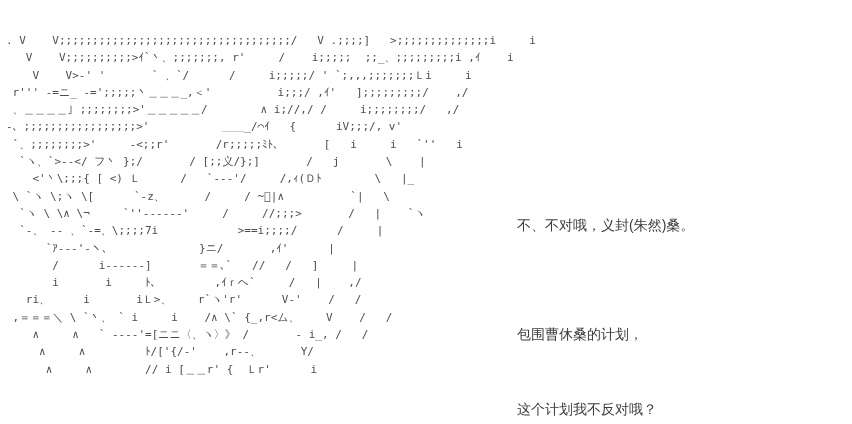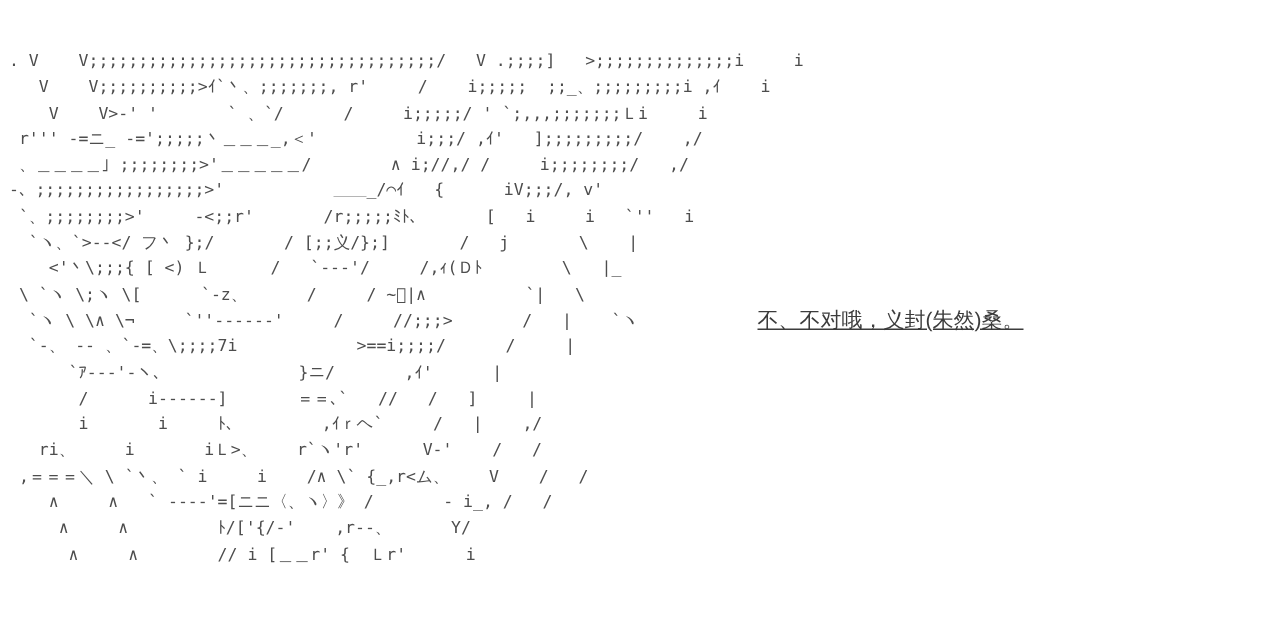--- a/index.html
+++ b/index.html
@@ -35,22 +35,21 @@
     color: #3c3c3c;
     font-size: 14px;
     line-height: 17px;
     font-family: "Liberation Sans", sans-serif;
     white-space: pre;
   }
   .dialogue .para {
     margin: 0 0 23px 0;
   }
   .dialogue .line {
-    margin: 0;
-    text-decoration: underline;
+    margin: 12px;
   }
 </style>
 </head>
 <body>
 
 <div class="stage">
 
   <pre class="aa-art">. V    V;;;;;;;;;;;;;;;;;;;;;;;;;;;;;;;;;;;/   V .;;;;]   &gt;;;;;;;;;;;;;;;i     i
    V    V;;;;;;;;;;&gt;ｲ`丶、;;;;;;;, r'     /    i;;;;;  ;;_、;;;;;;;;;i ,ｲ    i
     V    V&gt;-' '       ` 、`/      /     i;;;;;/ ' `;,,,;;;;;;;Ｌi     i
@@ -68,17 +67,19 @@
        i       i     ﾄ、        ,ｲｒヘ`     /   |    ,/
    ri、     i       iＬ&gt;、    r`ヽ'r'      V-'    /   /
  ,＝＝＝＼ \ `丶、 ` i     i    /∧ \` {_,r&lt;ム、    V    /   /
     ∧     ∧   ` ----'=[ニニ〈、ヽ〉》 /       - i_, /   /
      ∧     ∧         ﾄ/['{/-'    ,r--、      Y/
       ∧     ∧        // i [＿＿r' {  Ｌr'      i</pre>
 
   <div class="dialogue">
     <p class="para line">不、不对哦，义封(朱然)桑。</p>
     <div class="para">
+      <p class="line">包围曹休桑的计划，</p>
+      <p class="line">这个计划我不反对哦？</p>
     </div>
     
   </div>
 
 </div>
 
 </body></html>

